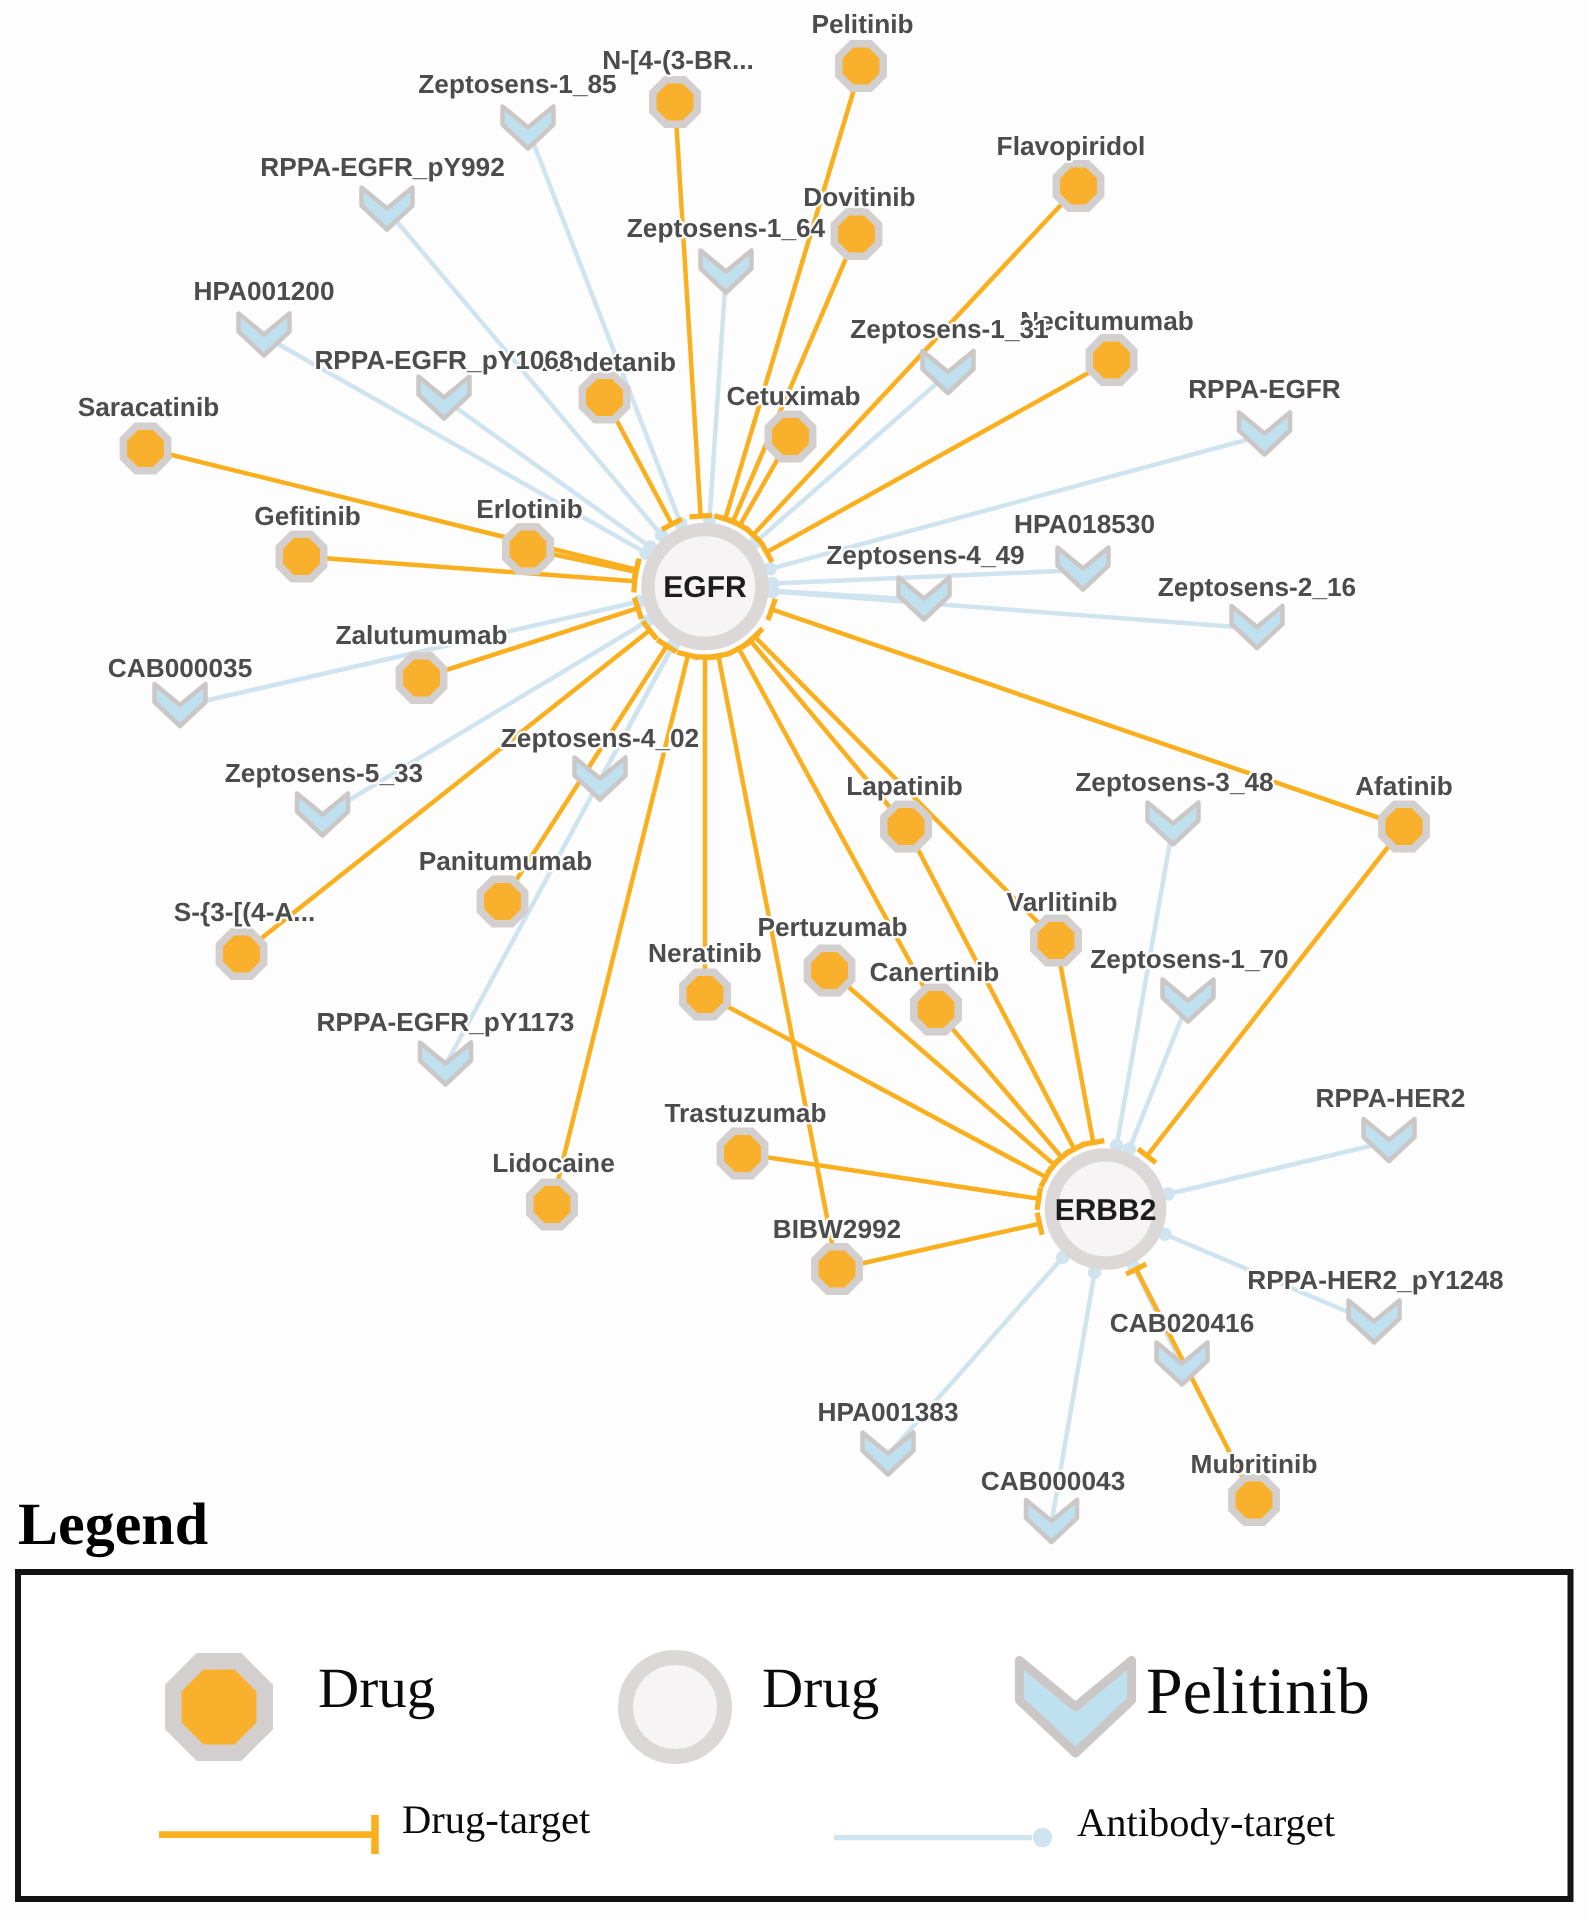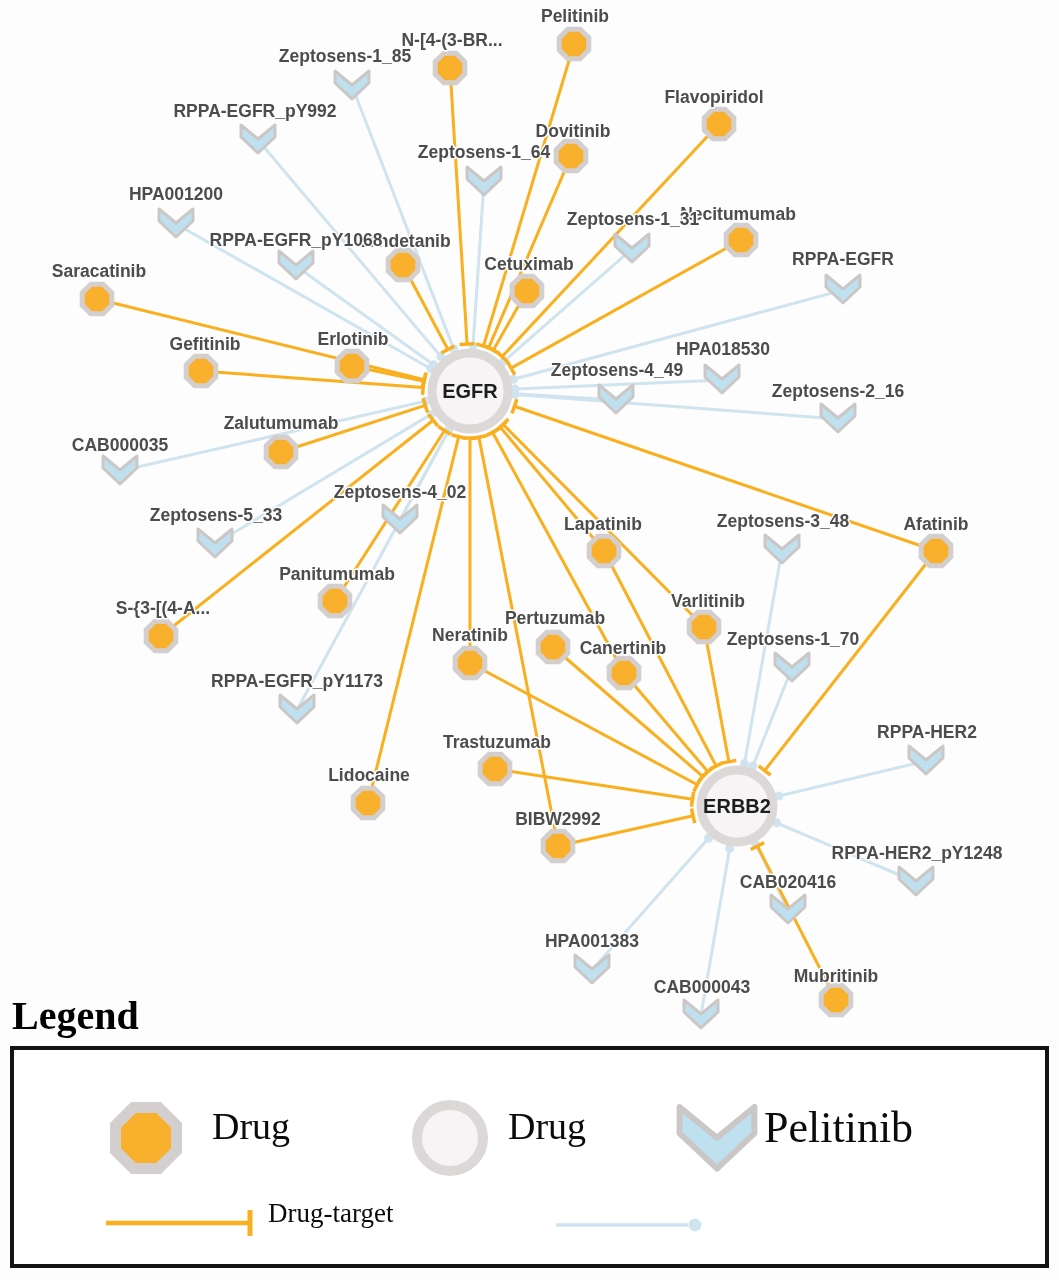--- a/index.html
+++ b/index.html
@@ -265,14 +265,15 @@
   <svg class="legend-icon" style="left:98px; top:1202px;" width="172" height="42">
     <line x1="8" y1="21" x2="150" y2="21" stroke-width="4.5" stroke="#F9AF1E"></line>
     <line x1="152" y1="8" x2="152" y2="34" stroke-width="5" stroke="#F9AF1E"></line>
   </svg>
   <span class="legend-label l-mid" style="left:268px; top:1198px;">Drug-target</span>
 
   <svg class="legend-icon" style="left:548px; top:1204px;" width="168" height="42">
     <line x1="8" y1="21" x2="140" y2="21" stroke-width="3.5" stroke="#CFE4EE"></line>
     <circle cx="147" cy="21" r="6.5" fill="#CFE4EE"></circle>
   </svg>
+  <span class="legend-label l-mid" style="left:718px; top:1200px;">Antibody-target</span>
 
 </div>
 
 </body></html>

